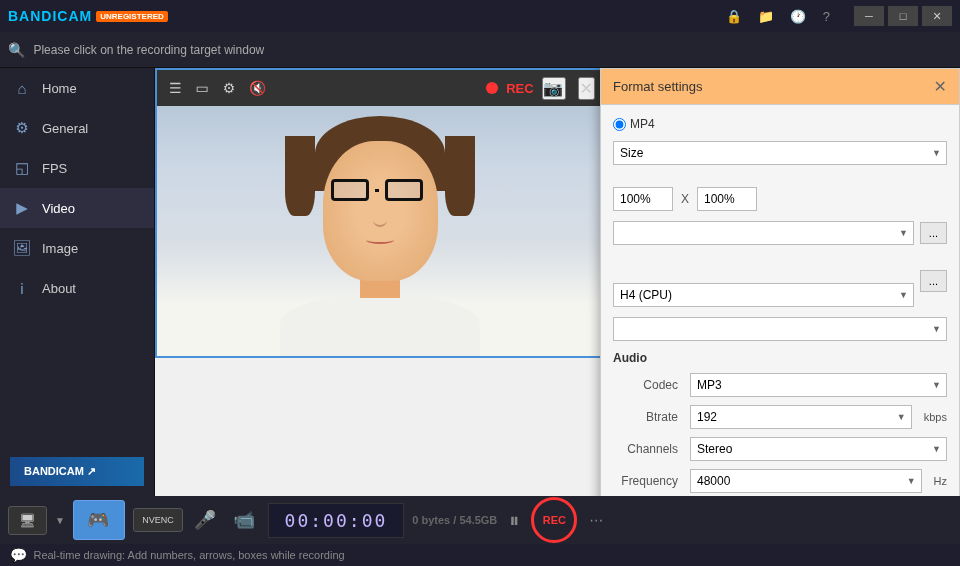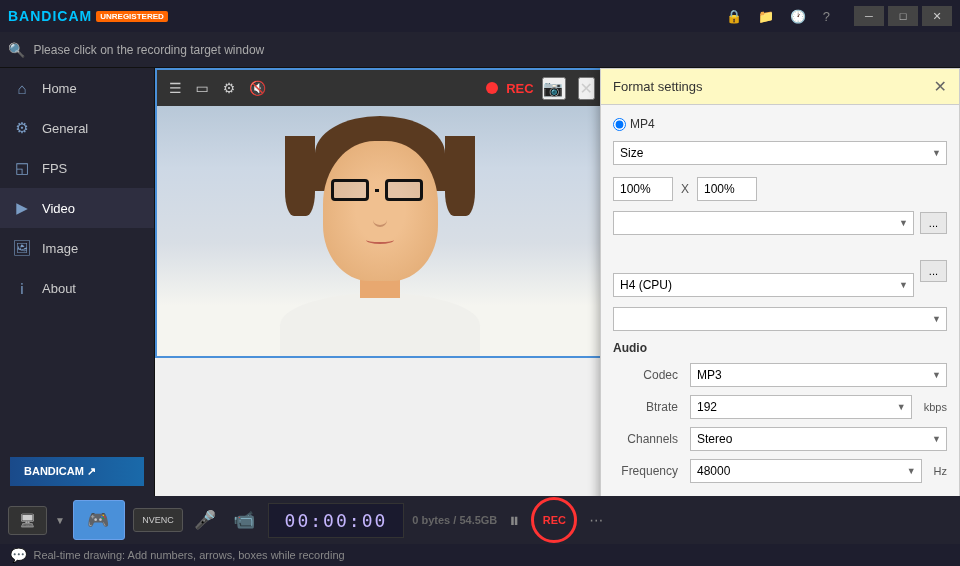--- a/index.html
+++ b/index.html
@@ -61,21 +61,21 @@
     .info-row { display: flex; margin-bottom: 8px; }
     .info-label { width: 55px; color: #555; font-size: 12px; padding-top: 2px; }
     .info-values { color: #222; font-size: 12px; }
     .info-values div { margin-bottom: 2px; }
     .action-row { display: flex; gap: 8px; margin-top: 8px; }
     .preset-btn { flex: 1; padding: 7px 12px; background: #e0e0e0; border: 1px solid #bbb; color: #333; cursor: pointer; font-size: 12px; display: flex; align-items: center; justify-content: center; gap: 6px; }
     .settings-btn { flex: 1; padding: 7px 12px; background: #e0e0e0; border: 1px solid #bbb; color: #333; cursor: pointer; font-size: 12px; }
 
     
     .format-settings-overlay { position: absolute; right: 0; top: 0; width: 360px; height: 520px; background: #f5f5f5; border: 1px solid #ccc; z-index: 10; display: flex; flex-direction: column; box-shadow: -2px 0 10px rgba(0,0,0,0.3); }
-    .overlay-title-bar { background: #fef9c3; padding: 8px 12px; display: flex; align-items: center; justify-content: space-between; border-bottom: 1px solid #ccc; }
+    .overlay-title-bar { background: #fdba74; padding: 8px 12px; display: flex; align-items: center; justify-content: space-between; border-bottom: 1px solid #ccc; }
     .overlay-title { font-size: 13px; color: #333; }
     .overlay-close { background: none; border: none; cursor: pointer; color: #666; font-size: 16px; }
     .overlay-content { flex: 1; padding: 12px; overflow-y: auto; }
     .format-row { display: flex; align-items: center; gap: 8px; margin-bottom: 10px; }
     .radio-label { display: flex; align-items: center; gap: 4px; font-size: 12px; color: #333; }
     .form-group { margin-bottom: 10px; }
     .form-row { display: flex; align-items: center; gap: 6px; }
     .select-box { border: 1px solid #bbb; background: white; padding: 4px 6px; font-size: 12px; flex: 1; appearance: none; -webkit-appearance: none; cursor: pointer; }
     .input-box { border: 1px solid #bbb; background: white; padding: 4px 6px; font-size: 12px; width: 60px; }
     .ellipsis-btn { border: 1px solid #bbb; background: #e8e8e8; padding: 4px 8px; cursor: pointer; font-size: 11px; }
@@ -283,21 +283,21 @@
           </div>
 
           <div class="form-group">
             <div class="form-row">
               <div class="select-wrapper" style="flex:1;">
                 <select class="select-box">
                   <option>Size</option>
                 </select>
               </div>
             </div>
-            <div class="form-row" style="margin-top:12px;gap:8px;">
+            <div class="form-row" style="margin-top:22px;gap:8px;">
               <input type="text" class="input-box" value="100%" style="">
               <span class="x-label">X</span>
               <input type="text" class="input-box" value="100%" style="">
             </div>
           </div>
 
           <div class="form-group">
             <div class="form-row">
               <div class="select-wrapper" style="flex:1;">
                 <select class="select-box">

